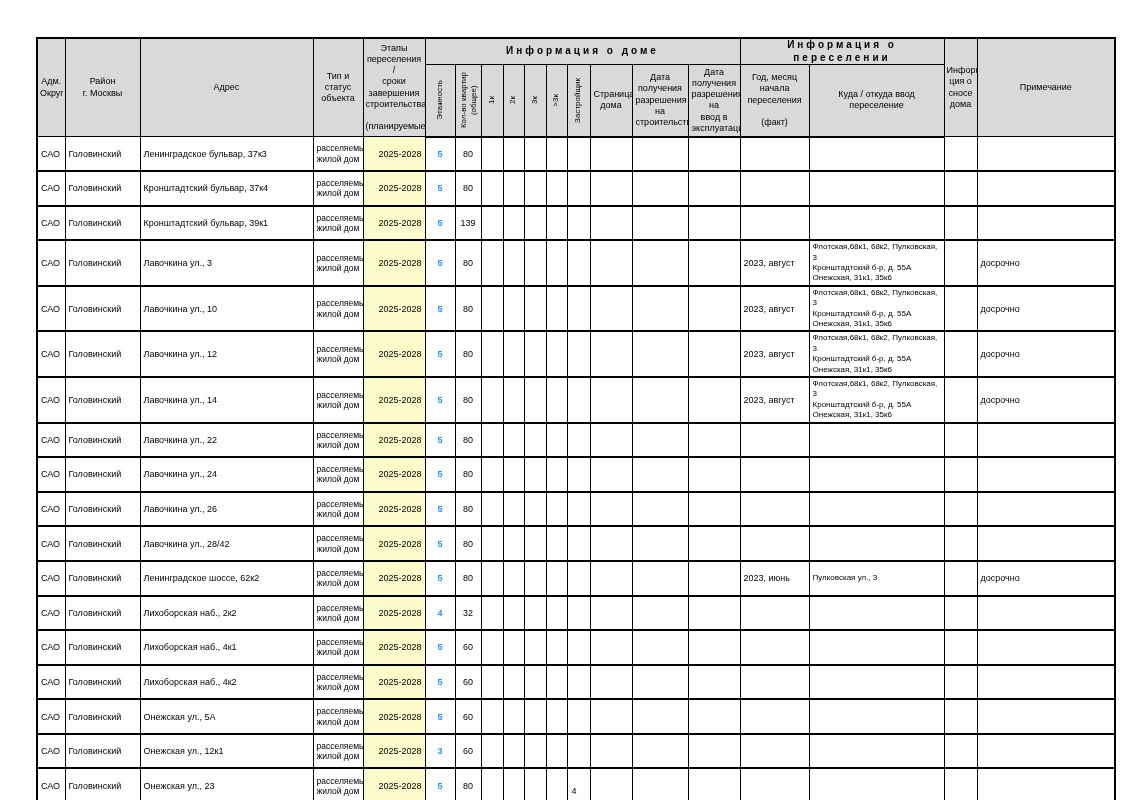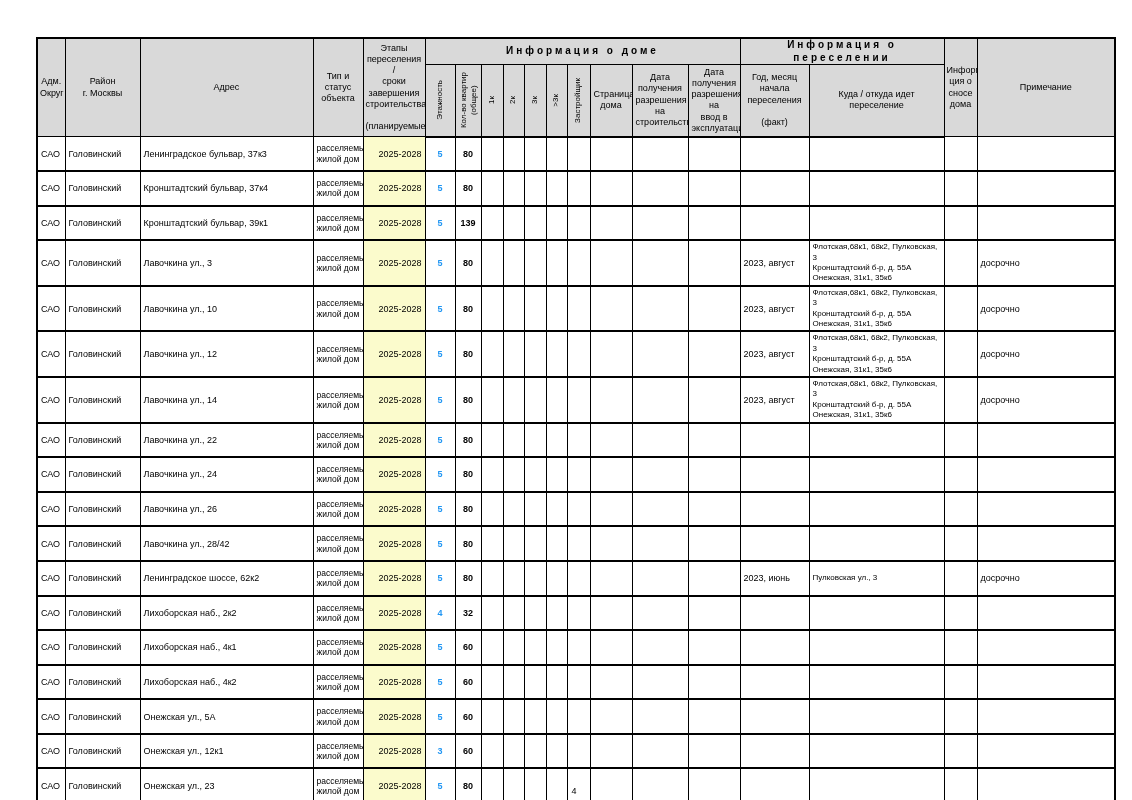--- a/index.html
+++ b/index.html
@@ -51,21 +51,21 @@
     height:34.6px;
     vertical-align:middle;
     border-bottom-width:2px;
     background:#fff;
   }
   thead tr.main-row th { border-bottom-width:2px; }
   td.c-left { text-align:left; }
   td.c-type { font-size:8.5px; line-height:1.2; }
   td.c-stages { background:var(--stages-bg, #FBFBCC); text-align:right; }
   td.c-floors { color:var(--floors-text, #2196F3); font-weight:bold; text-align:center; }
-  td.c-apts { font-weight:bold; text-align:center; }
+  td.c-apts { font-weight:normal; text-align:center; }
   td.c-route { font-size:8px; white-space:pre-line; line-height:1.3;margin-top:48px; }
   #page-number {
     position:absolute; left:566px; top:786px; width:16px;
     text-align:center; font-size:9px;
   }
 </style>
 </head>
 <body>
 
 <table class="sheet">
@@ -126,21 +126,21 @@
 строительство</th>
       <th>Дата
 получения
 разрешения на
 ввод в
 эксплуатацию</th>
       <th>Год, месяц начала
 переселения
 
 (факт)</th>
-      <th>Куда / откуда идет переселение</th>
+      <th>Куда / откуда ввод переселение</th>
     </tr>
   </thead>
   <tbody>
       <tr>
     <td class="c-left">САО</td>
     <td class="c-left">Головинский</td>
     <td class="c-left">Ленинградское бульвар, 37к3</td>
     <td class="c-left c-type">расселяемый жилой дом</td>
     <td class="c-stages">2025-2028</td>
     <td class="c-floors">5</td>

